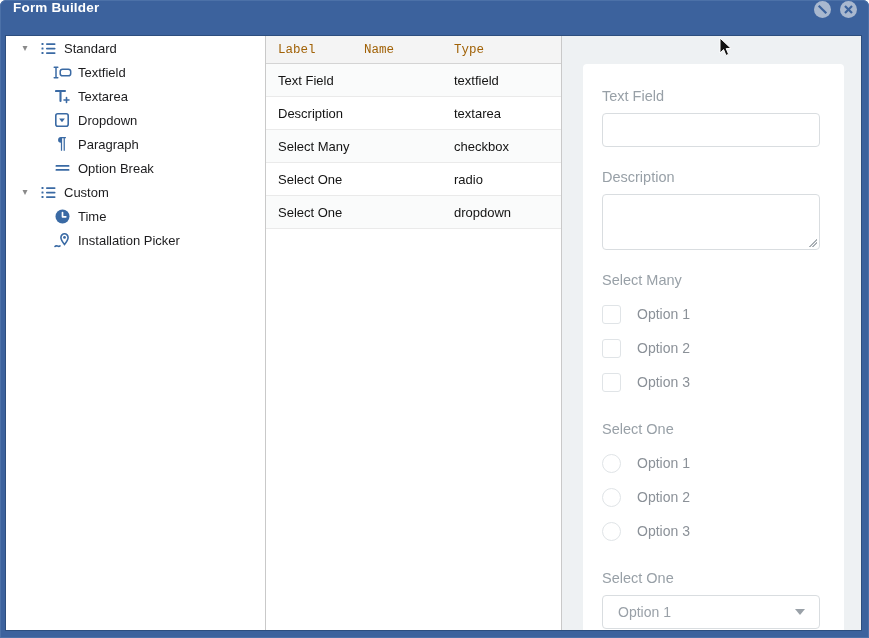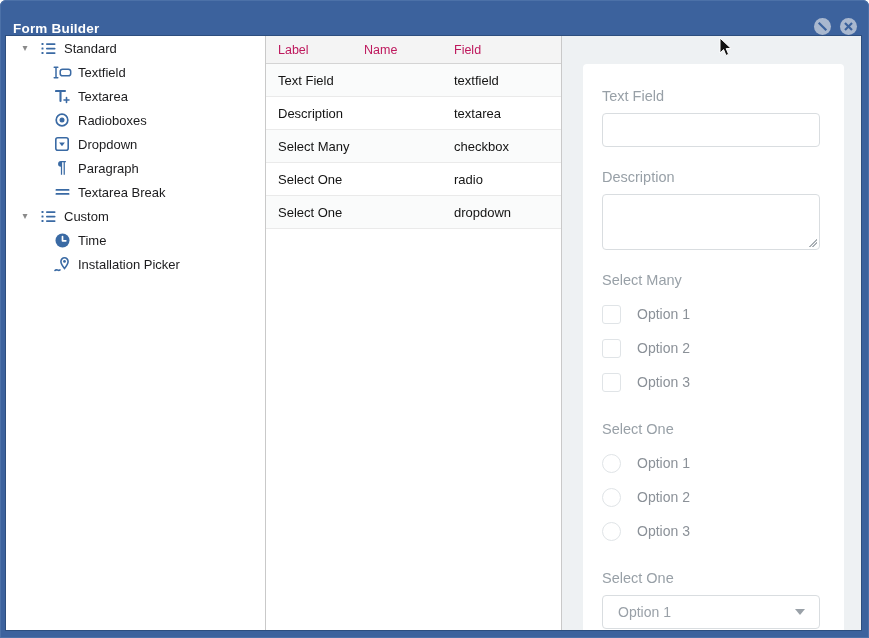--- a/index.html
+++ b/index.html
@@ -1,40 +1,40 @@
 <!DOCTYPE html>
 <html><head>
 <meta charset="utf-8">
 <style>
   * { margin:0; padding:0; box-sizing:border-box; }
   body { background:#fff; font-family:"Liberation Sans", sans-serif; width:869px; height:638px; overflow:hidden; }
   .window { position:relative; width:869px; height:638px; background:#3c629d; border-radius:6px 6px 0 0; overflow:hidden; box-shadow: inset 0 0 0 1px #4c71a8; }
 
   
-  .titlebar { height:36px; display:flex; align-items:flex-end; padding:0 11px 0 13px; }
+  .titlebar { height:36px; display:flex; align-items:flex-start; padding:0 11px 0 13px; }
   .titlebar .title { color:#ffffff; font-weight:bold; font-size:13.5px; letter-spacing:.2px; }
   .titlebar .tb-icons { margin-left:auto; display:flex; gap:7px; align-items:center; }
   .tb-icons svg { display:block; cursor:pointer; }
 
   
   .content { position:absolute; top:36px; left:6px; right:8px; bottom:8px; background:#ffffff; display:flex; box-shadow: 0 0 0 1px #2d4e7e; overflow:hidden; }
 
   
   .tree-panel { width:260px; flex:0 0 260px; background:#fff; border-right:1px solid #c9c9c9; padding-top:0; overflow:hidden; }
   .tree-row { height:24px; display:flex; align-items:center; font-size:13px; color:#1c1c1e; cursor:default; white-space:nowrap; }
   .tree-row.group { padding-left:12px; }
   .tree-row.child { padding-left:46px; }
   .expander { width:14px; font-size:10px; color:#8a8a8a; margin-right:6px; text-align:center; line-height:1; }
   .tree-icon { width:20px; margin-right:6px; display:flex; justify-content:center; align-items:center; }
   .tree-icon svg { display:block; }
   .pilcrow { color:#3a6aa4; font-weight:bold; font-size:16px; line-height:14px; }
 
   
   .table-panel { width:296px; flex:0 0 296px; border-right:1px solid #c9c9c9; background:#fff; display:flex; flex-direction:column; overflow:hidden; }
-  .thead { height:28px; flex:0 0 28px; background:#f4f4f4; border-bottom:1px solid #d4d4d4; display:grid; grid-template-columns:98px 90px 1fr; align-items:center; color:#be185d; font-size:12.5px; }
+  .thead { height:28px; flex:0 0 28px; background:#f4f4f4; border-bottom:1px solid #d4d4d4; display:grid; grid-template-columns:98px 90px 1fr; align-items:center; color:#a16207; font-size:12.5px;font-family:Liberation Mono, monospace; }
   .thead .th:first-child { padding-left:12px; }
   .trow { height:33px; flex:0 0 33px; display:grid; grid-template-columns:98px 90px 1fr; align-items:center; font-size:13px; color:#141414; border-bottom:1px solid #eaeaea; cursor:default; background:#fff; }
   .trow:nth-child(even) { background:#fafbfb; }
   .trow .td:first-child { padding-left:12px; overflow:hidden; text-overflow:ellipsis; white-space:nowrap; }
 
   
   .preview-panel { flex:1; background:#eef1f3; position:relative; overflow:hidden; }
   .card { position:absolute; left:21px; right:17px; top:28px; bottom:-4px; background:#ffffff; border-radius:4px; padding:14px 19px 0 19px; }
   .field-label { font-size:14.5px; color:#98a0a7; margin:22px 0 9px 0; }
   .field-label.first { margin-top:10px; }
@@ -113,29 +113,20 @@
             <g stroke="#3a6aa4" fill="none" stroke-linecap="round">
               <path d="M1 2 h9 M5.5 2 v10" stroke-width="2.1"></path>
               <path d="M11.5 8.5 v5 M9 11 h5" stroke-width="1.6"></path>
             </g>
           </svg>
         </span>
         <span>Textarea</span>
       </div>
 
 
-      <div class="tree-row child">
-        <span class="tree-icon">
-          <svg width="14" height="14" viewBox="0 0 14 14">
-            <circle cx="7" cy="7" r="5.8" fill="none" stroke="#3a6aa4" stroke-width="1.7"></circle>
-            <circle cx="7" cy="7" r="2.5" fill="#3a6aa4"></circle>
-          </svg>
-        </span>
-        <span>Radioboxes</span>
-      </div>
 
       <div class="tree-row child">
         <span class="tree-icon">
           <svg width="14" height="14" viewBox="0 0 14 14">
             <rect x="0.8" y="0.8" width="12.4" height="12.4" rx="2" fill="none" stroke="#3a6aa4" stroke-width="1.6"></rect>
             <path d="M4.1 5.4 h5.8 L7 9.2 z" fill="#3a6aa4"></path>
           </svg>
         </span>
         <span>Dropdown</span>
       </div>
@@ -149,21 +140,21 @@
 
       <div class="tree-row child">
         <span class="tree-icon">
           <svg width="15" height="10" viewBox="0 0 15 10">
             <g fill="#3a6aa4">
                 <rect x="0.5" y="2" width="14" height="1.8" rx="0.9"></rect>
                 <rect x="0.5" y="6" width="14" height="1.8" rx="0.9"></rect>
               </g>
           </svg>
         </span>
-        <span>Textarea Break</span>
+        <span>Option Break</span>
       </div>
 
       <div class="tree-row group">
         <span class="expander">▾</span>
         <span class="tree-icon">
           <svg width="15" height="13" viewBox="0 0 15 13">
             <g fill="#3a6aa4">
               <rect x="0.5" y="1" width="2" height="2" rx="0.5"></rect>
                 <rect x="5" y="1.3" width="9.5" height="1.7" rx="0.8"></rect>
               <rect x="0.5" y="5.5" width="2" height="2" rx="0.5"></rect>
@@ -197,21 +188,21 @@
         </span>
         <span>Installation Picker</span>
       </div>
 
     </div>
 
     <div class="table-panel">
       <div class="thead">
         <span class="th">Label</span>
         <span class="th">Name</span>
-        <span class="th">Field</span>
+        <span class="th">Type</span>
       </div>
       <div class="trow">
         <span class="td">Text Field</span>
         <span class="td"></span>
         <span class="td">textfield</span>
       </div>
       <div class="trow">
         <span class="td">Description</span>
         <span class="td"></span>
         <span class="td">textarea</span>

